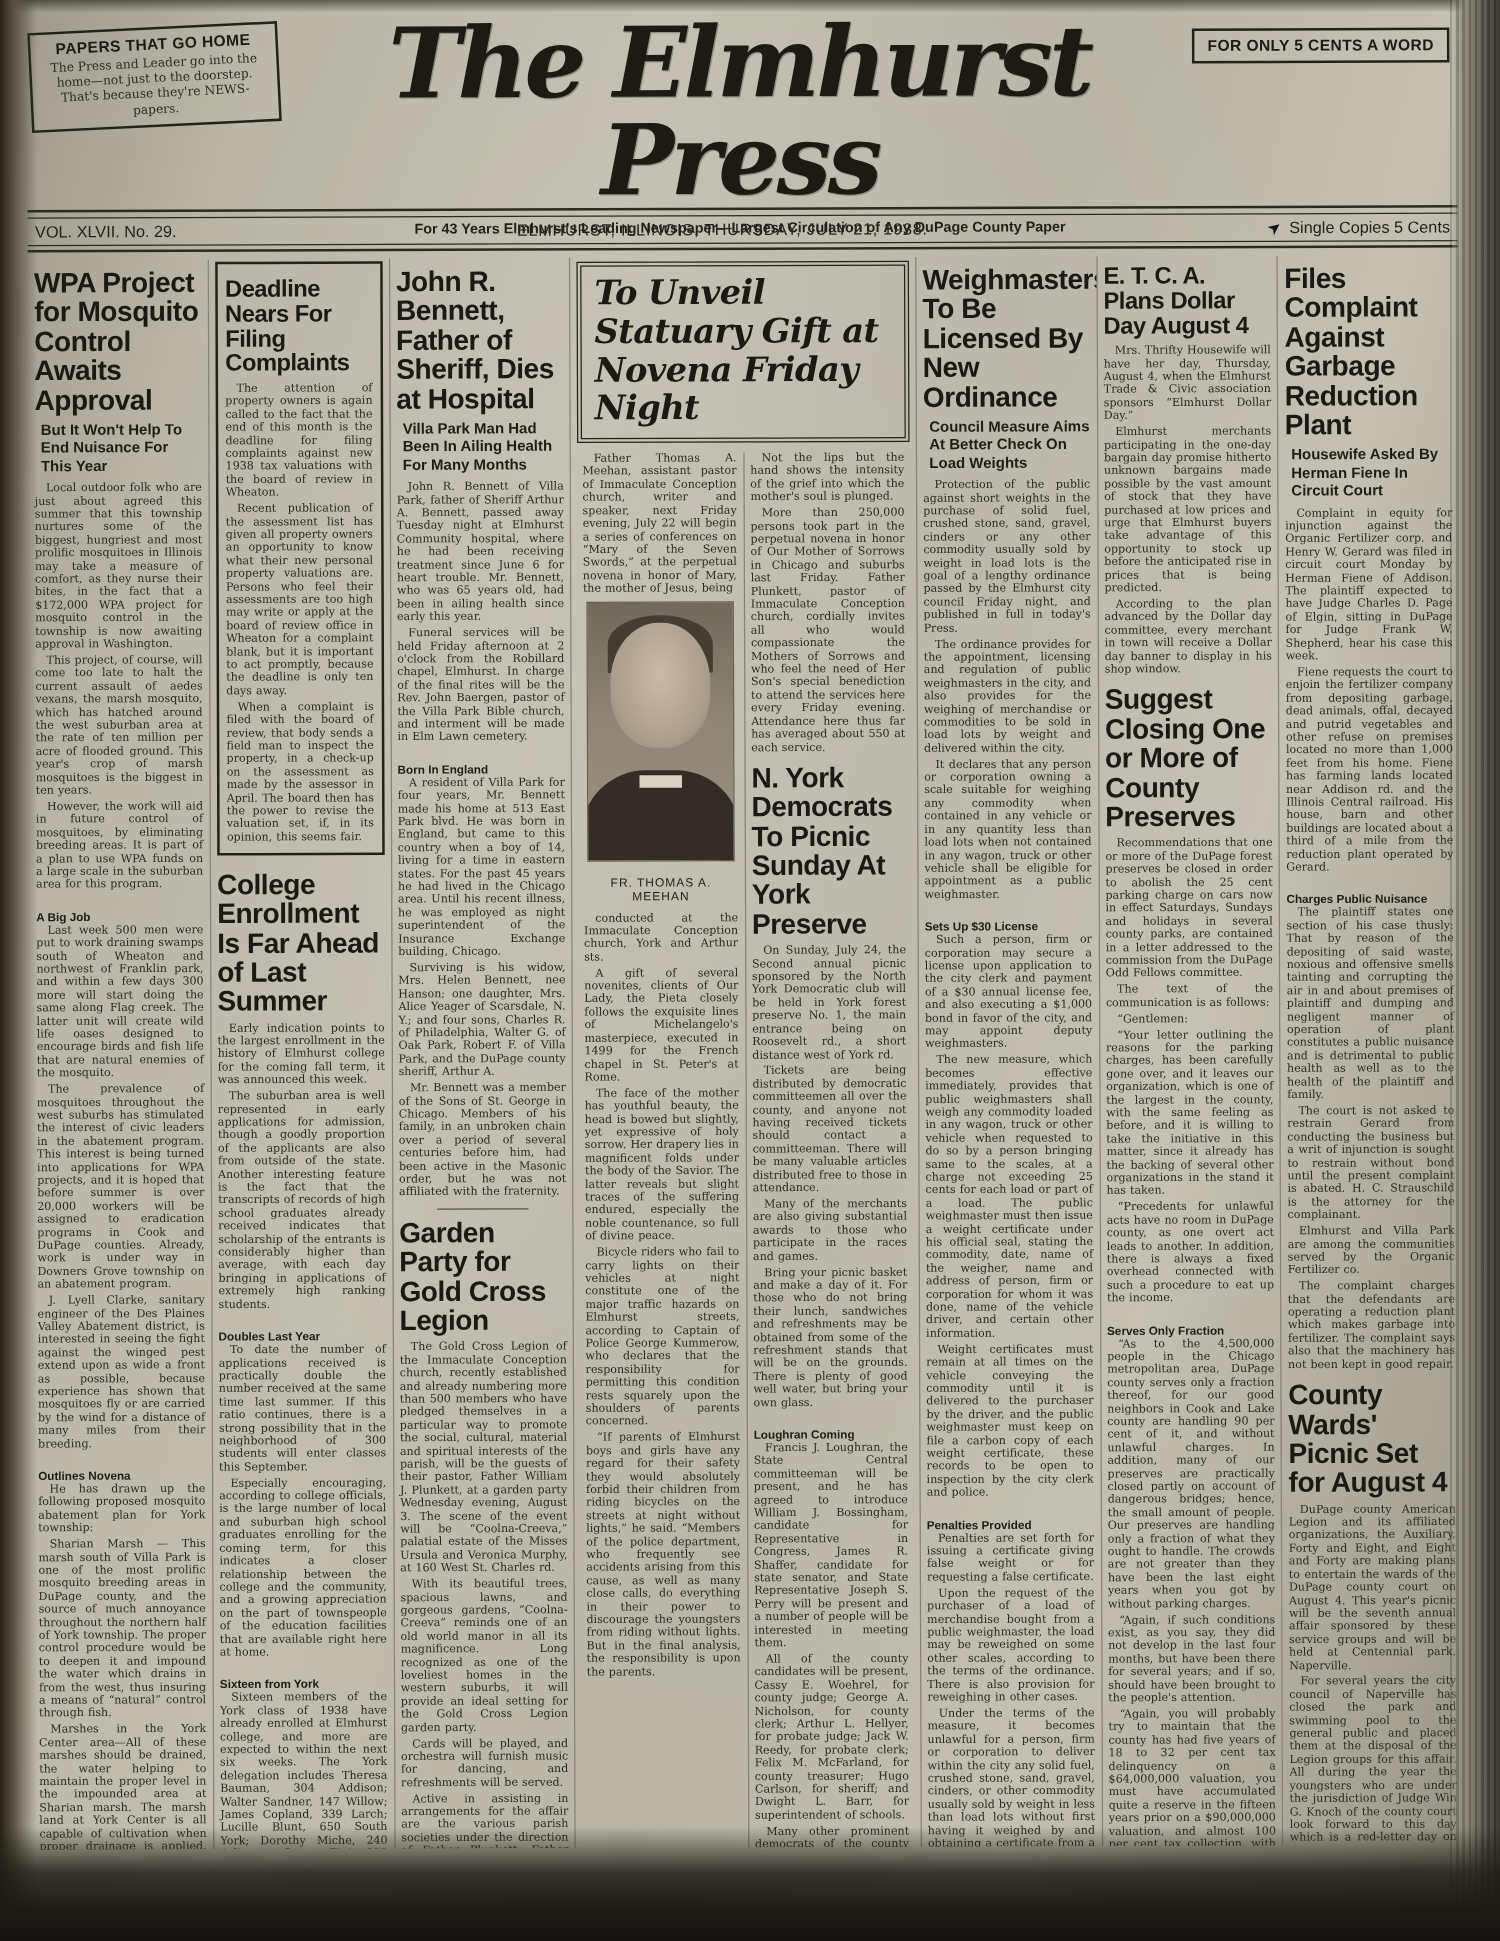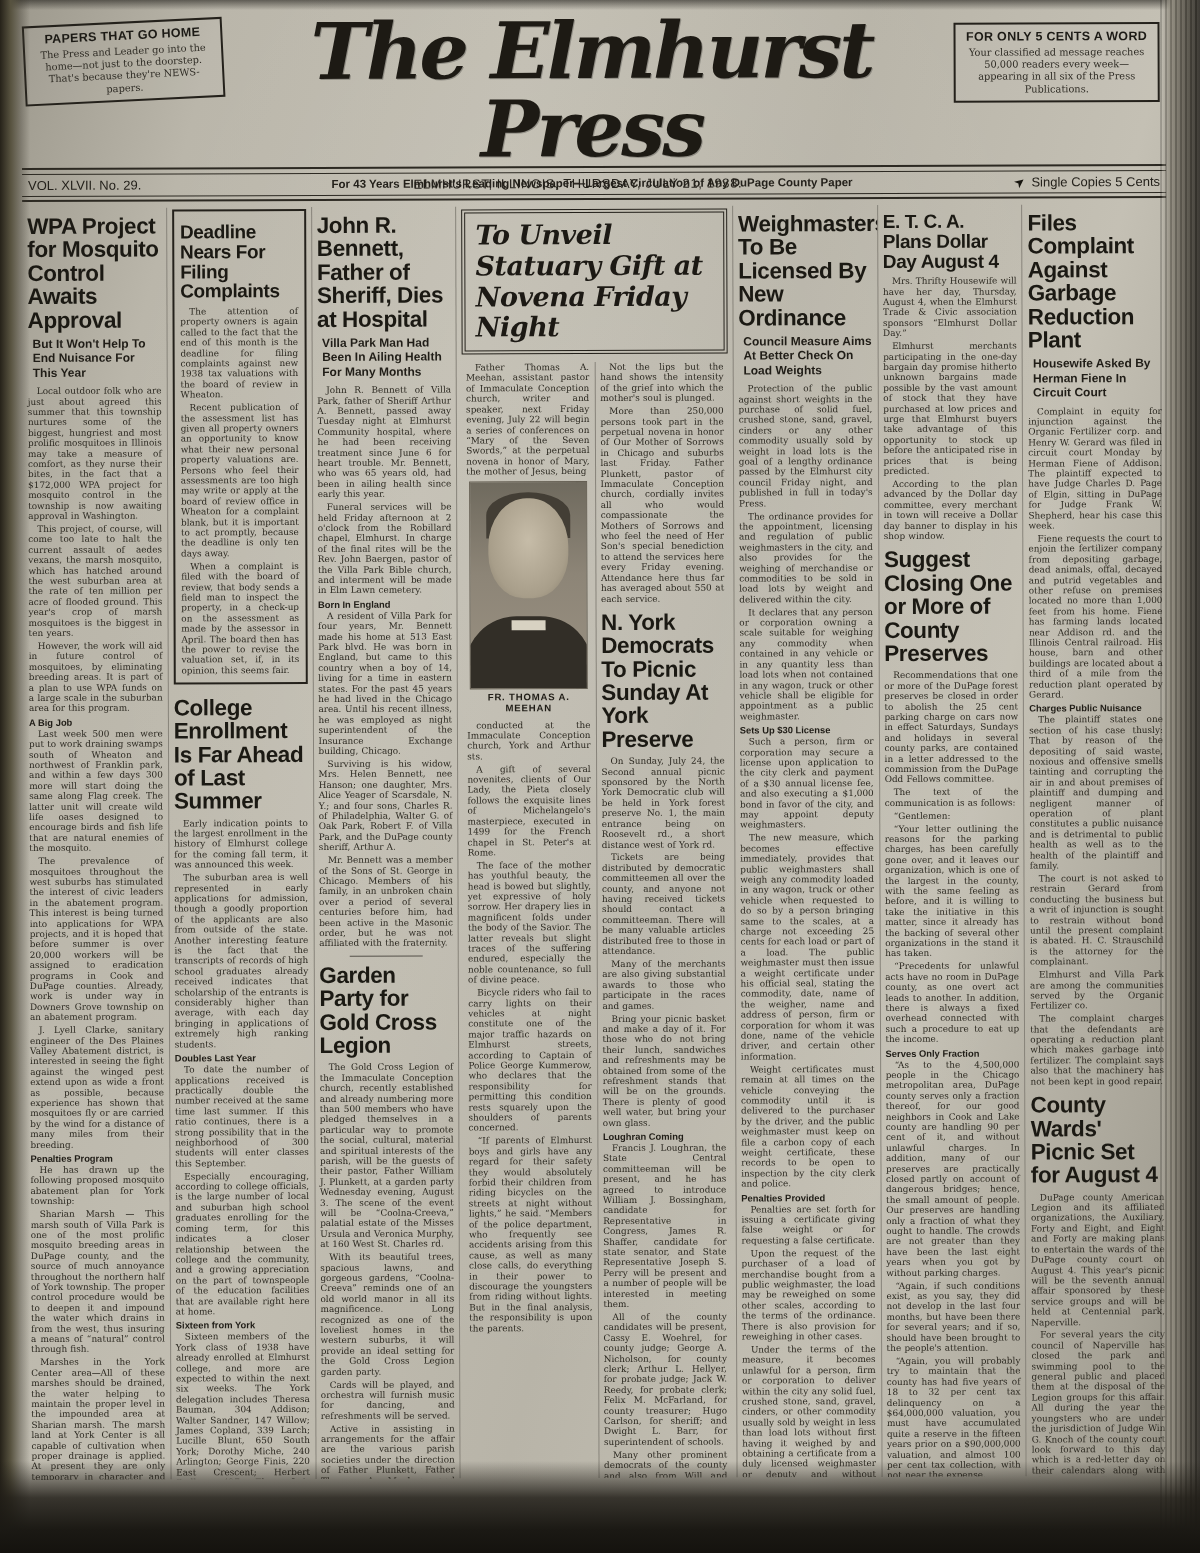--- a/index.html
+++ b/index.html
@@ -32,37 +32,37 @@
   .col:last-child{border-right:none;}
   .center-wrap{flex:2 1 0;min-width:0;padding:0 4px;border-right:1px solid #87837a;overflow:hidden;}
   
   article{display:block;margin-bottom:7px;}
   article.boxed{border:2px solid #24211b;padding:4px 6px;margin:2px 0 12px;}
   .headline{font-family:"Liberation Sans",sans-serif;font-weight:700;line-height:1.04;letter-spacing:-.4px;color:#1b1913;margin:7px 0 5px;}
   .headline.xl{font-size:22.5px;}
   .headline.lg{font-size:19px;}
   .deck{font-family:"Liberation Sans",sans-serif;font-weight:bold;font-size:12px;line-height:1.2;margin:1px 0 6px 5px;color:#201d17;}
   .para{font-size:8.9px;line-height:1.17;text-align:justify;margin:0 0 2.5px;text-indent:9px;color:#2b2820;word-spacing:.4px;}
-  .sub{font-family:"Liberation Sans",sans-serif;font-weight:bold;font-size:9.4px;margin:3px 0 1px;color:#1f1c16;}
+  .sub{font-family:"Liberation Sans",sans-serif;font-weight:bold;font-size:9.4px;margin:14px 0 1px;color:#1f1c16;}
   .divider{width:55%;margin:7px auto;border-top:1.2px solid #55514a;}
   
   .feature-box{border:4px double #24211b;padding:7px 10px;margin:3px 1px 8px;}
   .feature-headline{font-family:"DejaVu Serif",serif;font-style:italic;font-weight:bold;font-size:27px;line-height:1.14;margin:0;letter-spacing:-.5px;color:#1c1914;}
   .center-cols{display:flex;}
   .ccol{flex:1 1 0;min-width:0;padding:0 5px;}
   .ccol.left{border-right:1px solid #87837a;}
   
   .photo{position:relative;width:94%;height:206px;margin:4px auto 2px;border:1px solid #655f53;overflow:hidden;
     background:linear-gradient(180deg,#6f6a5e 0%,#8d8577 45%,#9a9182 100%);}
   .photo-head{position:absolute;top:16px;left:50%;transform:translateX(-50%);width:80px;height:100px;border-radius:48% 48% 44% 44%;
     background:radial-gradient(ellipse at 50% 42%,#c6bca8,#a89e8a 68%,#857c6b 100%);}
   .photo-hair{position:absolute;top:10px;left:50%;transform:translateX(-50%);width:84px;height:46px;border-radius:50% 50% 0 0;background:#433e35;}
   .photo-body{position:absolute;bottom:0;left:50%;transform:translateX(-50%);width:128px;height:72px;border-radius:52px 52px 0 0;background:#322e27;}
   .photo-collar{position:absolute;bottom:58px;left:50%;transform:translateX(-50%);width:34px;height:10px;background:#d8d2c2;}
-  .caption{font-family:"Liberation Sans",sans-serif;font-weight:bold;font-size:9.6px;letter-spacing:.8px;text-align:center;margin:2px 0 7px;color:#1f1c16;}
+  .caption{font-family:"Liberation Sans",sans-serif;font-weight:normal;font-size:9.6px;letter-spacing:.8px;text-align:center;margin:12px 0 7px;color:#1f1c16;}
   
   .edge-left{position:absolute;left:0;top:0;bottom:0;width:30px;pointer-events:none;
     background:linear-gradient(90deg,#262219 0%,#57523f 35%,rgba(60,56,45,.35) 70%,rgba(0,0,0,0) 100%);}
   .edge-right{position:absolute;right:0;top:0;bottom:0;width:40px;pointer-events:none;
     background:
       repeating-linear-gradient(90deg,rgba(0,0,0,.18) 0 2px,rgba(255,255,255,.05) 2px 5px),
       linear-gradient(270deg,#33302a 0%,#5d594f 35%,#8b8679 70%,rgba(0,0,0,0) 100%);}
   .edge-bottom{position:absolute;left:0;right:0;bottom:0;height:92px;pointer-events:none;
     background:linear-gradient(180deg,rgba(25,23,18,0) 0%,rgba(32,29,23,.85) 40%,#1b1914 75%,#14120e 100%);}
   .edge-top{position:absolute;left:0;right:0;top:0;height:10px;pointer-events:none;
@@ -78,21 +78,20 @@
       <div class="mast-box left">
         <div class="mast-box-title">PAPERS THAT GO HOME</div>
         <div class="mast-box-body">The Press and Leader go into the home—not just to the doorstep. That's because they're NEWS-papers.</div>
       </div>
       <div class="mast-center">
         <h1 class="mast-title">The Elmhurst Press</h1>
         <div class="tagline">For 43 Years Elmhurst's Leading Newspaper—Largest Circulation of Any DuPage County Paper</div>
       </div>
       <div class="mast-box right">
         <div class="mast-box-title">FOR ONLY 5 CENTS A WORD</div>
-        <div class="mast-box-body">Your classified ad message reaches 50,000 readers every week—appearing in all six of the Press Publications.</div>
       </div>
     </header>
 
     <div class="rule2"></div>
     <div class="dateline">
       <span>VOL. XLVII. No. 29.</span>
       <span class="center-date">ELMHURST, ILLINOIS, THURSDAY, JULY 21, 1938.</span>
       <span class="price-wrap">
         <span class="arrow">➤</span>
         <span>Single Copies 5 Cents</span>
@@ -105,21 +104,21 @@
           <article class="article">
             <h2 class="headline xl">WPA Project for Mosquito Control Awaits Approval</h2>
             <div class="deck">But It Won't Help To End Nuisance For This Year</div>
             <p class="para">Local outdoor folk who are just about agreed this summer that this township nurtures some of the biggest, hungriest and most prolific mosquitoes in Illinois may take a measure of comfort, as they nurse their bites, in the fact that a $172,000 WPA project for mosquito control in the township is now awaiting approval in Washington.</p>
             <p class="para">This project, of course, will come too late to halt the current assault of aedes vexans, the marsh mosquito, which has hatched around the west suburban area at the rate of ten million per acre of flooded ground. This year's crop of marsh mosquitoes is the biggest in ten years.</p>
             <p class="para">However, the work will aid in future control of mosquitoes, by eliminating breeding areas. It is part of a plan to use WPA funds on a large scale in the suburban area for this program.</p>
             <div class="sub">A Big Job</div>
             <p class="para">Last week 500 men were put to work draining swamps south of Wheaton and northwest of Franklin park, and within a few days 300 more will start doing the same along Flag creek. The latter unit will create wild life oases designed to encourage birds and fish life that are natural enemies of the mosquito.</p>
             <p class="para">The prevalence of mosquitoes throughout the west suburbs has stimulated the interest of civic leaders in the abatement program. This interest is being turned into applications for WPA projects, and it is hoped that before summer is over 20,000 workers will be assigned to eradication programs in Cook and DuPage counties. Already, work is under way in Downers Grove township on an abatement program.</p>
             <p class="para">J. Lyell Clarke, sanitary engineer of the Des Plaines Valley Abatement district, is interested in seeing the fight against the winged pest extend upon as wide a front as possible, because experience has shown that mosquitoes fly or are carried by the wind for a distance of many miles from their breeding.</p>
-            <div class="sub">Penalties Program</div>
+            <div class="sub">Outlines Novena</div>
             <p class="para">He has drawn up the following proposed mosquito abatement plan for York township:</p>
             <p class="para">Sharian Marsh — This marsh south of Villa Park is one of the most prolific mosquito breeding areas in DuPage county, and the source of much annoyance throughout the northern half of York township. The proper control procedure would be to deepen it and impound the water which drains in from the west, thus insuring a means of “natural” control through fish.</p>
             <p class="para">Marshes in the York Center area—All of these marshes should be drained, the water helping to maintain the proper level in the impounded area at Sharian marsh. The marsh land at York Center is all capable of cultivation when proper drainage is applied. At present they are only temporary in character and of no value to farming or from a conservation point of view.</p>
           </article>
         </div>
       <div class="col" id="col-1">
           <article class="article boxed">
             <h2 class="headline lg">Deadline Nears For Filing Complaints</h2>
             <p class="para">The attention of property owners is again called to the fact that the end of this month is the deadline for filing complaints against new 1938 tax valuations with the board of review in Wheaton.</p>
             <p class="para">Recent publication of the assessment list has given all property owners an opportunity to know what their new personal property valuations are. Persons who feel their assessments are too high may write or apply at the board of review office in Wheaton for a complaint blank, but it is important to act promptly, because the deadline is only ten days away.</p>

